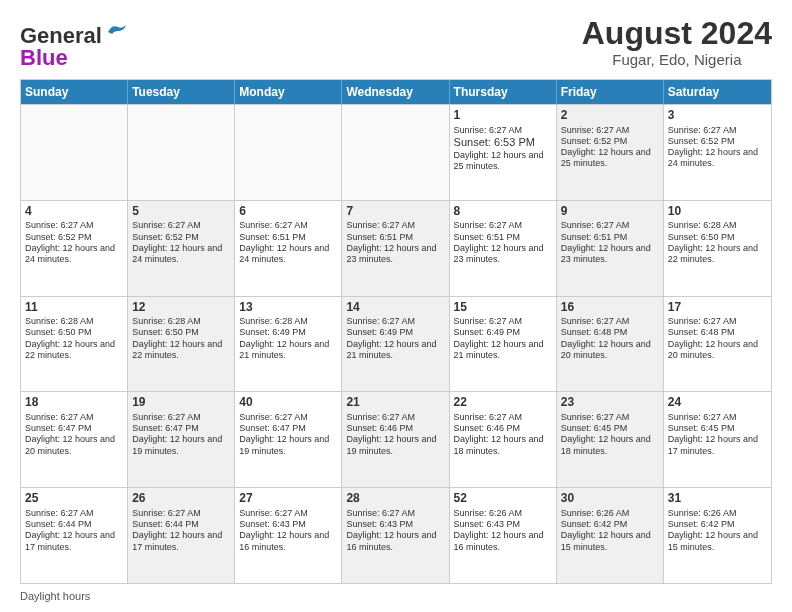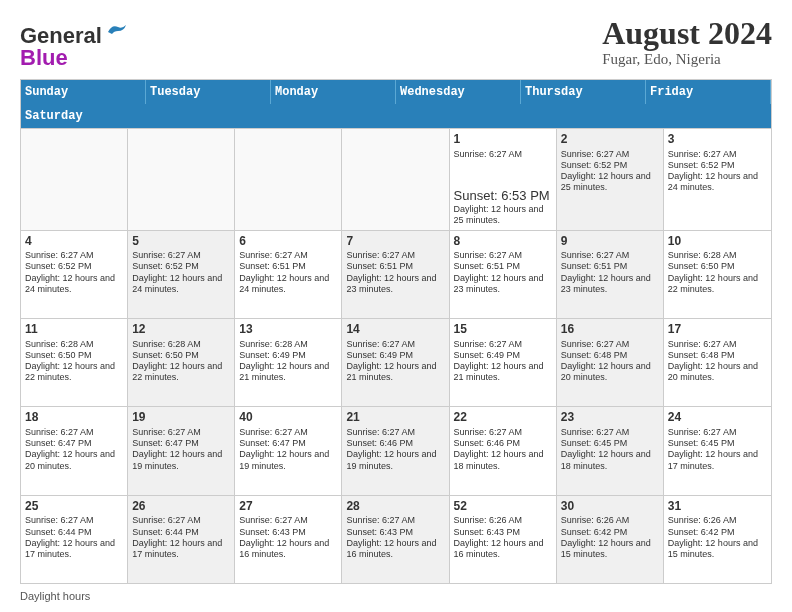--- a/index.html
+++ b/index.html
@@ -22,44 +22,42 @@
       justify-content: space-between;
       align-items: flex-start;
       margin-bottom: 8px;
     }
     .logo {
       display: flex;
       flex-direction: column;
       align-items: flex-start;
     }
     .title-area {
-      text-align: left;
-      font-family: Liberation Serif, serif;
+      text-align: center;
     }
     .month-year {
       font-size: 32px;
       font-weight: bold;
       color: #333;
       line-height: 1.1;
     }
     .location {
       font-size: 15px;
       color: #555;
     }
     .calendar {
       flex: 1;
       display: flex;
       flex-direction: column;
       border: 1px solid #ccc;
     }
     .cal-header-row {
       display: grid;
-      grid-template-columns: repeat(6, 1fr);
+      grid-template-columns: repeat(7, 1fr);
       background: #2980b9;
-      font-family: Liberation Mono, monospace;
     }
     .cal-header-cell {
       color: #fff;
       font-size: 12px;
       font-weight: bold;
       padding: 5px 4px;
       text-align: left;
       border-right: 1px solid #5ba8d4;
     }
     .cal-header-cell:last-child { border-right: none; }
@@ -130,21 +128,21 @@
       </div>
     <div class="cal-body" id="cal-body">
         <div class="cal-week">
           <div class="cal-cell empty"></div>
           <div class="cal-cell empty"></div>
           <div class="cal-cell empty"></div>
           <div class="cal-cell empty"></div>
           <div class="cal-cell">
             <span class="day-num">1</span>
             <div style="font-size: 9px; line-height: 1.25;">Sunrise: 6:27 AM</div>
-            <div style="font-size: 13px; line-height: 1.25; margin-top: 28px;">Sunset: 6:53 PM</div>
+            <div style="font-size: 11px; line-height: 1.25;">Sunset: 6:53 PM</div>
             <div style="font-size: 9px; line-height: 1.25;">Daylight: 12 hours and 25 minutes.</div>
           </div>
           <div class="cal-cell shaded">
             <span class="day-num">2</span>
             <div style="font-size: 9px; line-height: 1.25;">Sunrise: 6:27 AM</div>
             <div style="font-size: 9px; line-height: 1.25;">Sunset: 6:52 PM</div>
             <div style="font-size: 9px; line-height: 1.25;">Daylight: 12 hours and 25 minutes.</div>
           </div>
           <div class="cal-cell">
             <span class="day-num">3</span>

